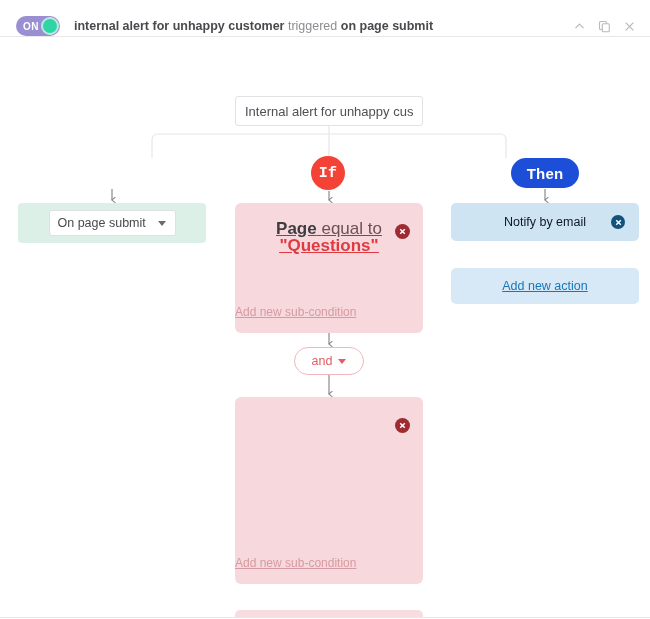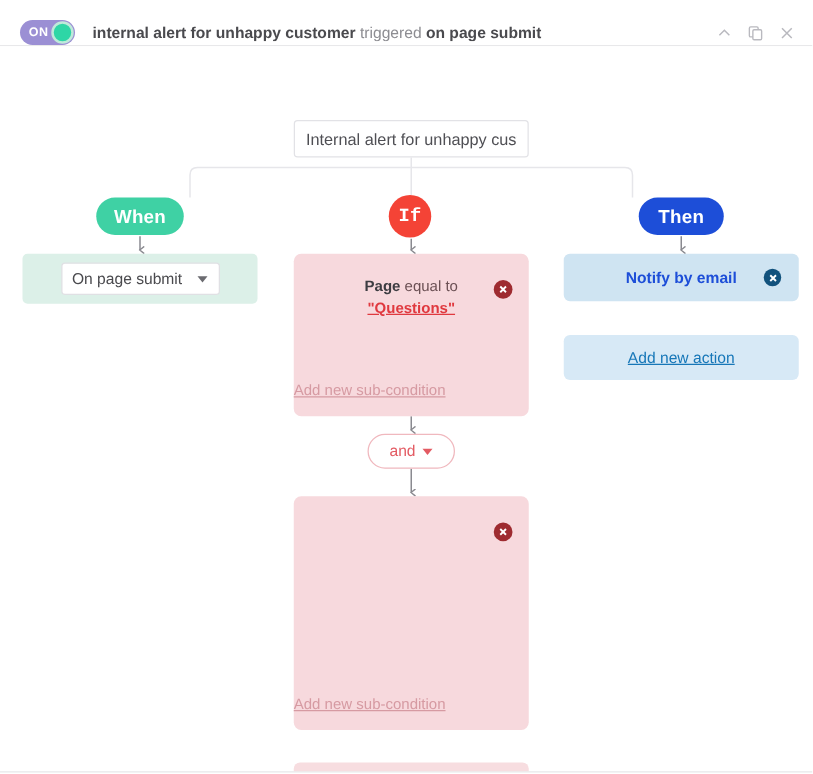--- a/index.html
+++ b/index.html
@@ -178,23 +178,24 @@
     width: 188px;
     background: #f7d9dd;
     border-radius: 6px;
     padding: 18px 16px 12px 16px;
     text-align: center;
   }
   .cond-1 { top: 166px; height: 130px; }
   .cond-2 { top: 360px; height: 187px; }
 
   .cond-text {
-    font-size: 12px;
+    font-size: 17px;
     line-height: 16.5px;
     color: #6b5054;
+    text-decoration: underline;
   }
   .cond-text .lbl { font-weight: bold; color: #3d3d42; }
   .cond-text .val {
     color: #e0393f;
     font-weight: bold;
     text-decoration: underline;
   }
   .cond-text .num {
     color: #e0393f;
     font-weight: bold;
@@ -275,22 +276,22 @@
     height: 38px;
     background: #cfe4f2;
     border-radius: 5px;
     display: flex;
     align-items: center;
     justify-content: center;
     position: absolute;
   }
   .action-card .txt {
     font-size: 12.5px;
-    font-weight: bold;
-    color: #1d4ed8;
+    font-weight: normal;
+    color: #0f172a;
   }
   .action-del {
     position: absolute;
     right: 14px;
     top: 12px;
     width: 14px;
     height: 14px;
     border-radius: 50%;
     background: #12527d;
     display: flex;
@@ -370,23 +371,20 @@
 
     <path d="M545,152 L545,163" fill="none" stroke="#8a8a90" stroke-width="1.2" marker-end="url(#arr)"></path>
 
     <path d="M329,296 L329,307" fill="none" stroke="#8a8a90" stroke-width="1.2" marker-end="url(#arr)"></path>
 
     <path d="M329,338 L329,357" fill="none" stroke="#8a8a90" stroke-width="1.2" marker-end="url(#arr)"></path>
   </svg>
 
   <input class="title-input" type="text" value="Internal alert for unhappy customer" style="">
 
-  <div class="badge badge-when">
-    <span>When</span>
-  </div>
 
   <div class="when-card">
     <div class="when-select">
       <span>On page submit</span>
       <span class="caret"></span>
     </div>
   </div>
 
   <div class="badge badge-if">
     <span>If</span>

